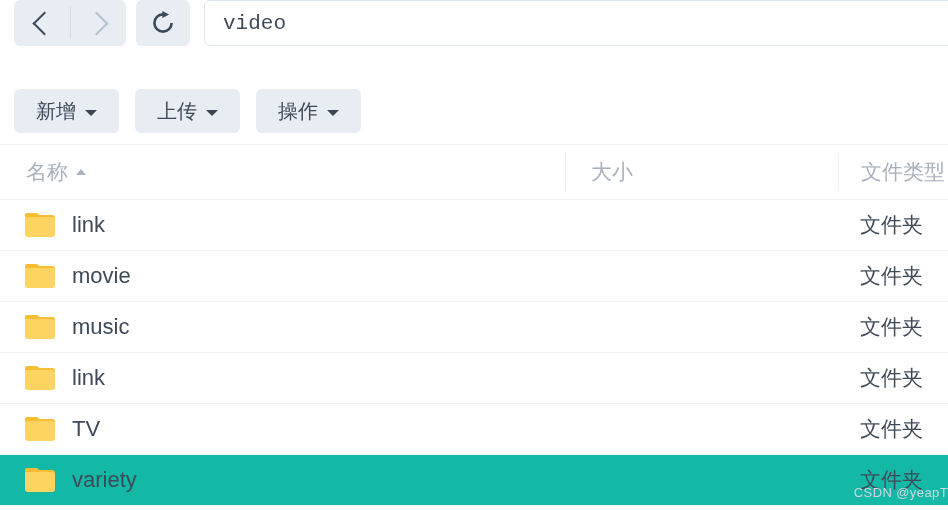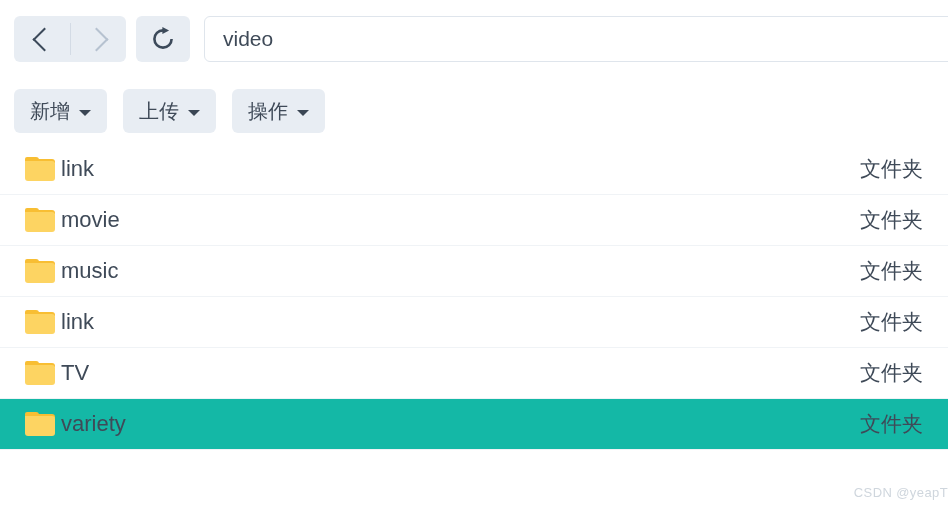--- a/index.html
+++ b/index.html
@@ -13,23 +13,23 @@
     overflow: hidden;
     font-family: "Liberation Sans", "DejaVu Sans", sans-serif;
     -webkit-font-smoothing: antialiased;
     position: relative;
   }
 
   
   #nav-bar {
     height: 78px;
     display: flex;
-    align-items: center;
     padding-left: 14px;
     box-sizing: border-box;
+    font-family: Liberation Mono, monospace;
   }
   .navgroup {
     display: flex;
     background: #e8edf3;
     border-radius: 6px;
     height: 46px;
     align-items: stretch;
     overflow: hidden;
   }
   .navbtn {
@@ -104,21 +104,21 @@
     align-items: center;
     gap: 16px;
     padding-left: 14px;
     box-sizing: border-box;
   }
   .tbtn {
     background: #e8edf3;
     border: 0;
     border-radius: 6px;
     height: 44px;
-    padding: 0 16px;
+    padding: 0 22px;
     display: flex;
     align-items: center;
     gap: 9px;
     font-family: inherit;
     font-size: 20px;
     color: #3f4a58;
     cursor: pointer;
   }
   .caret-down {
     width: 0; height: 0;
@@ -154,21 +154,21 @@
 
   .row {
     display: flex;
     align-items: center;
     height: 51px;
     border-bottom: 1px solid #f0f3f6;
     box-sizing: border-box;
     cursor: default;
   }
   .row.selected { background: #14b8a6; }
-  .row .col-name { display: flex; align-items: center; gap: 6px; padding-left: 25px; }
+  .row .col-name { display: flex; align-items: center; gap: 17px; padding-left: 25px; }
   .row .col-size, .row .col-type { border-left: 0; height: auto; }
   .row .col-type { padding-left: 22px; align-items: center; }
 
   .folder-icon {
     width: 30px;
     height: 24px;
     position: relative;
     flex: none;
   }
   .folder-icon .tab {
@@ -250,20 +250,32 @@
     <span class="caret-down"></span>
   </button>
   <button class="tbtn">
     <span>操作</span>
     <span class="caret-down"></span>
   </button>
 </div>
 
 <div id="file-table">
 
+  <div id="table-header">
+    <div class="col-name">
+      <span>名称</span>
+      <span class="sort-caret"></span>
+    </div>
+    <div class="col-size">
+      <span>大小</span>
+    </div>
+    <div class="col-type">
+      <span>文件类型</span>
+    </div>
+  </div>
 
   <div id="table-body">
       <div class="row">
         <div class="col-name">
           <span class="folder-icon">
             <span class="tab"></span>
             <span class="lip"></span>
             <span class="body"></span>
           </span>
           <span class="fname">link</span>

